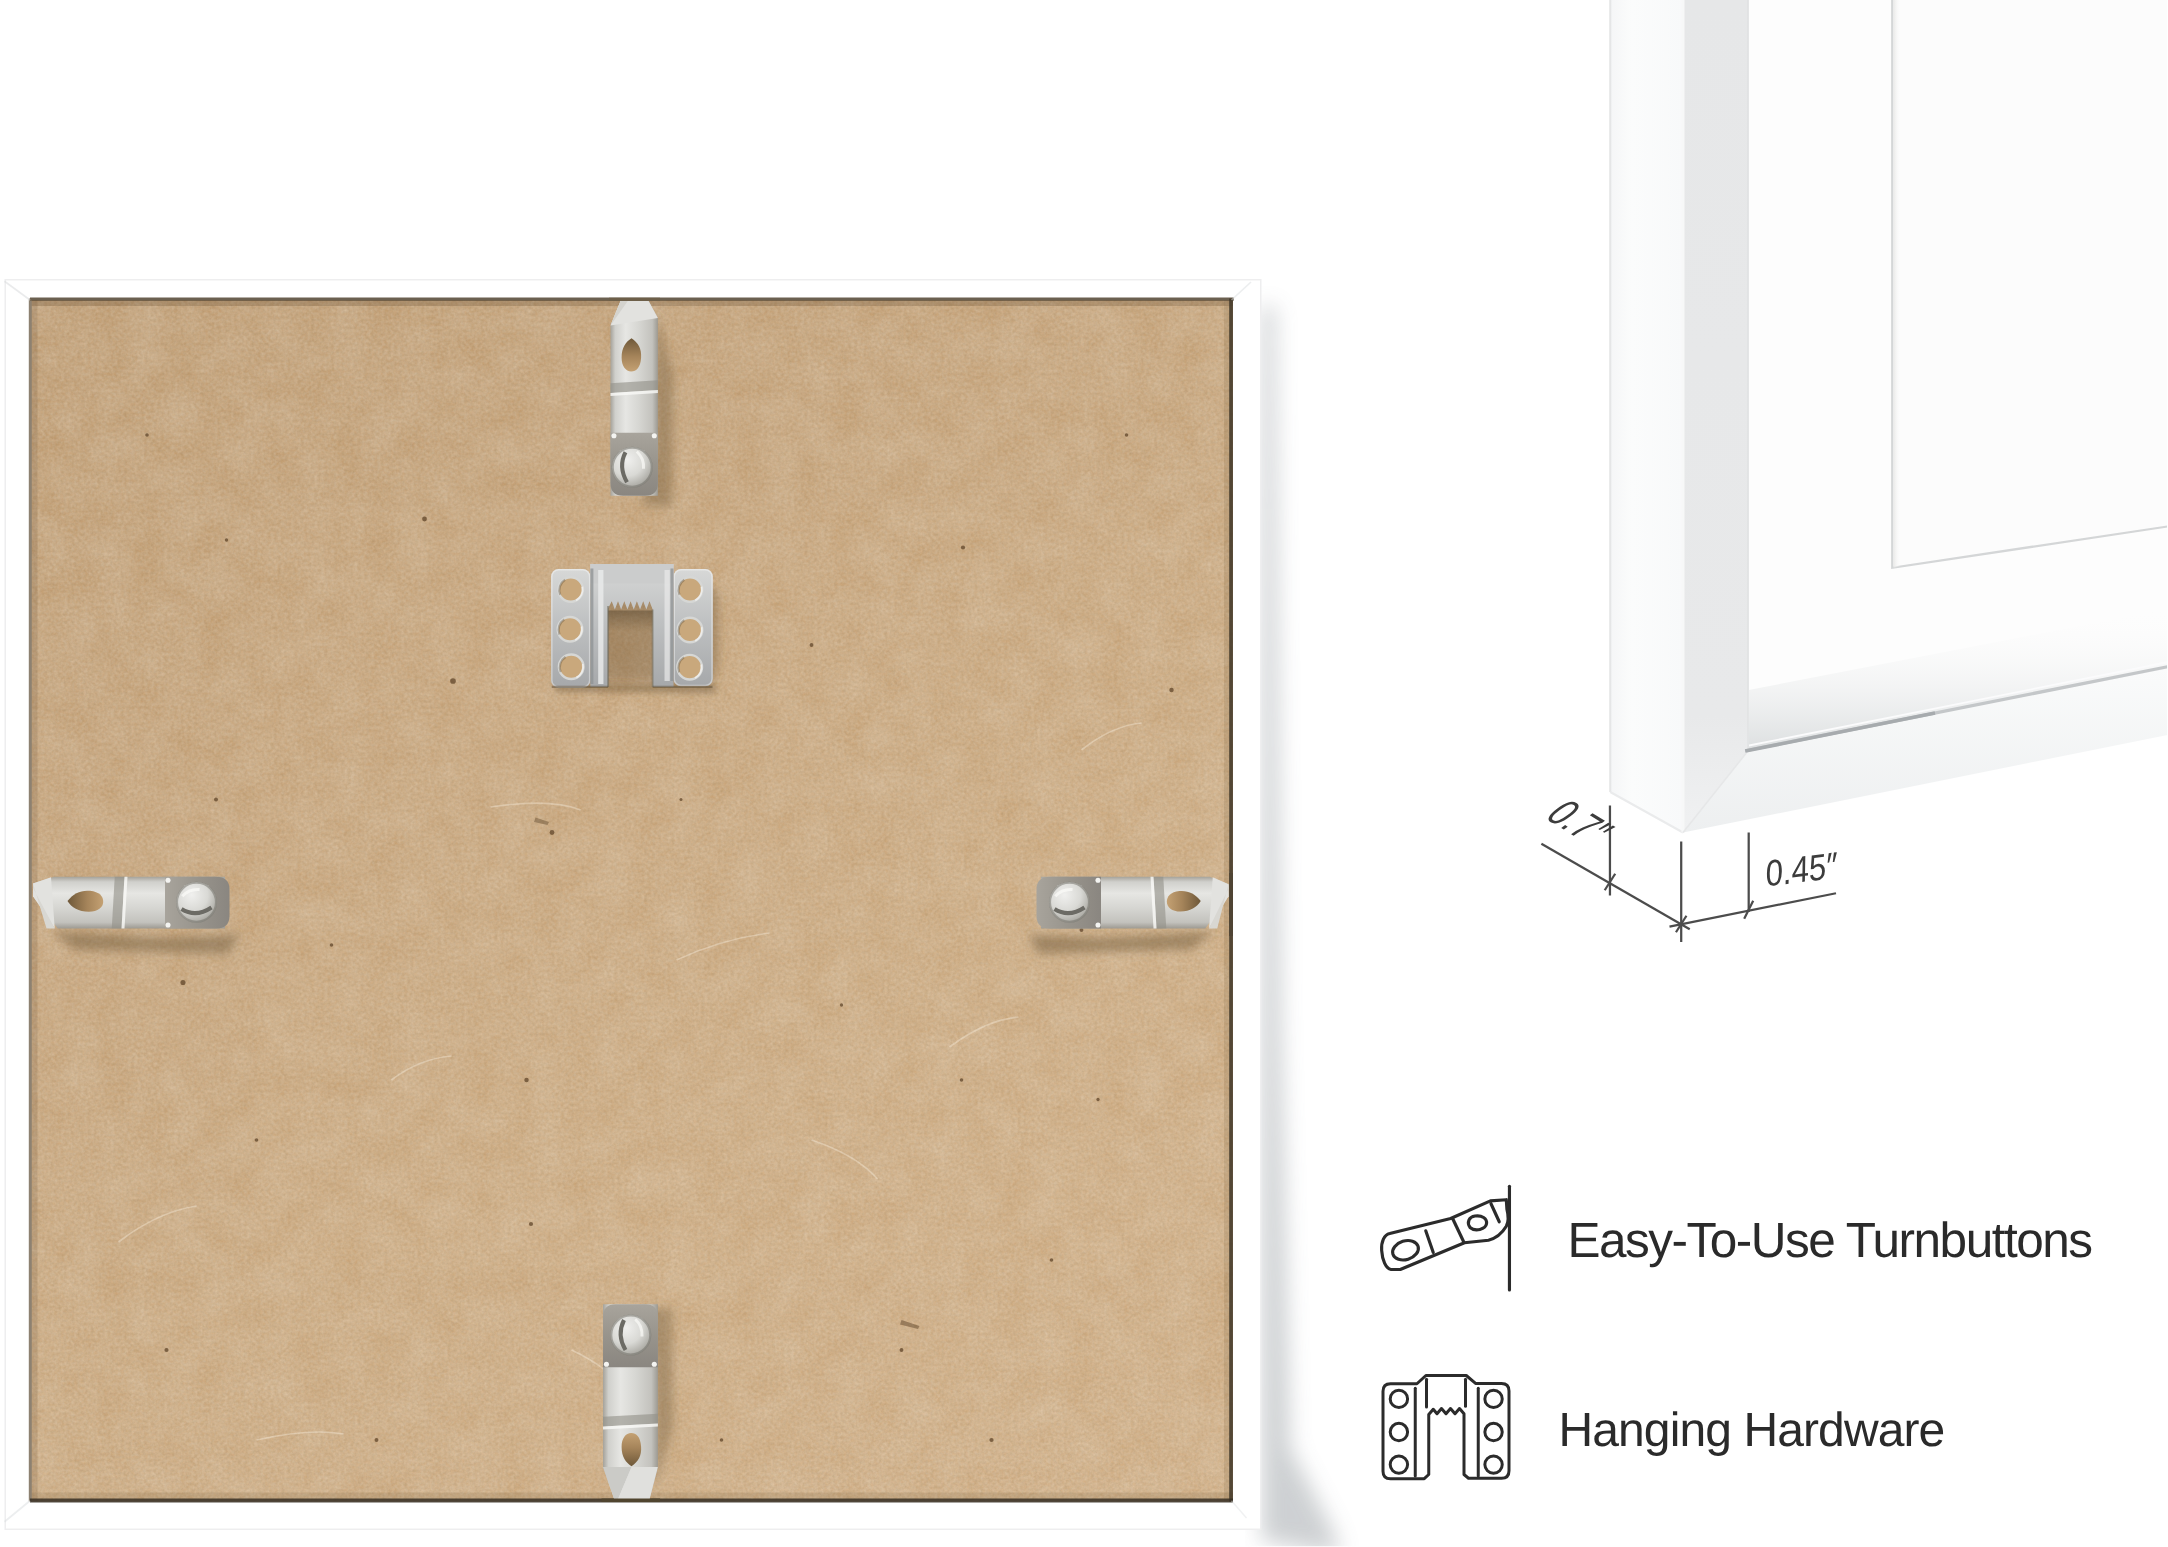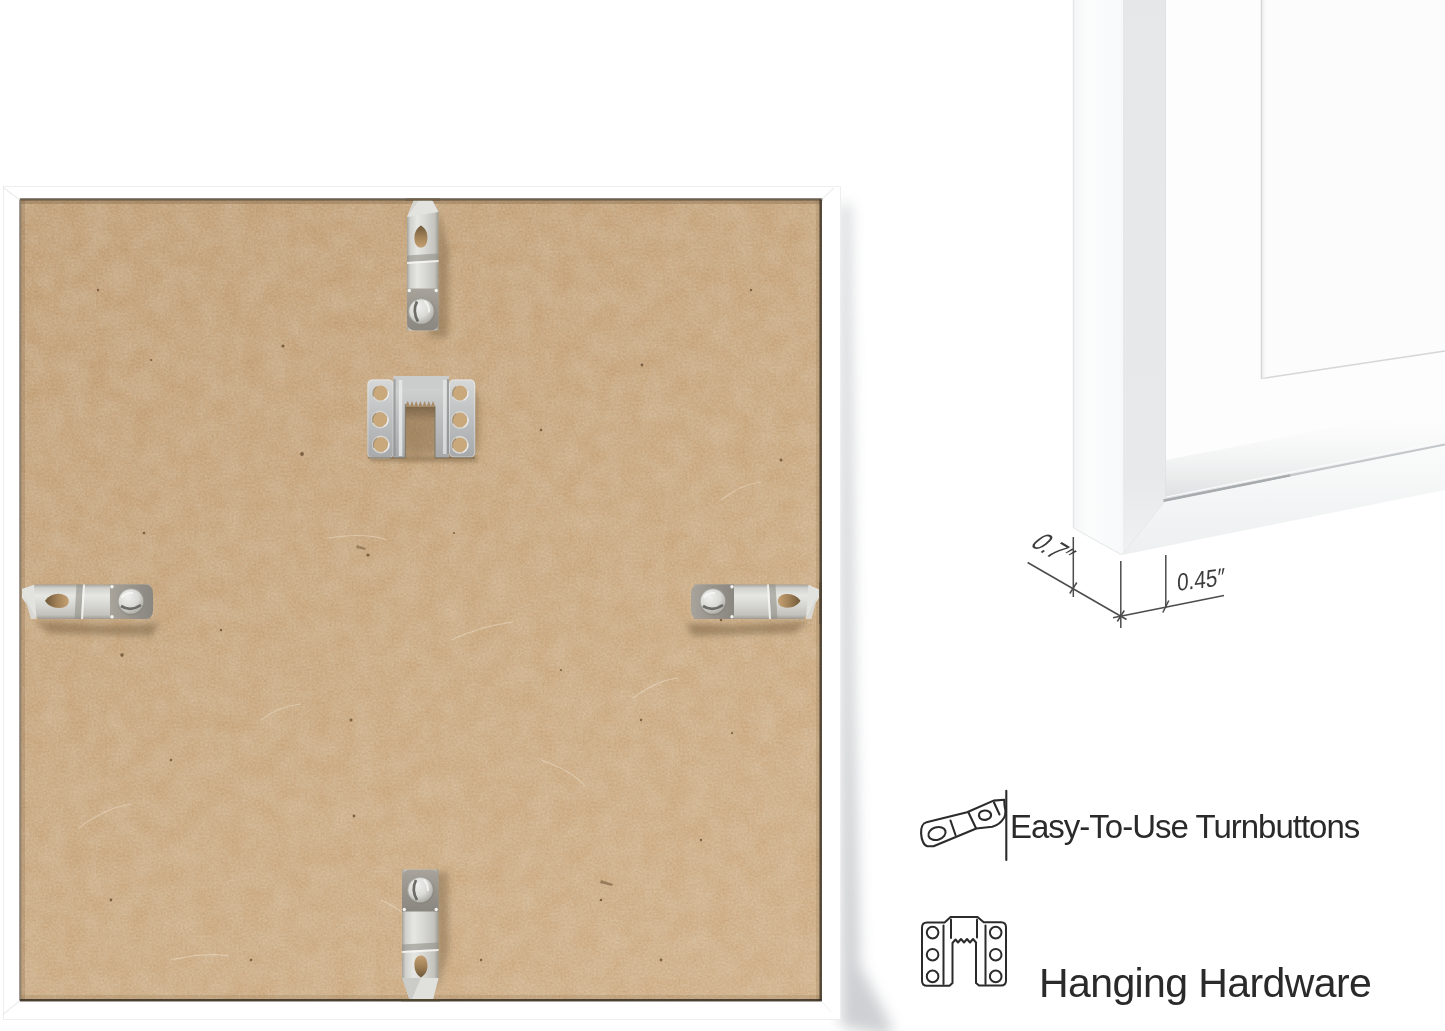--- a/index.html
+++ b/index.html
@@ -387,21 +387,21 @@
                L 993.6 800.6
                L 967.1 812.3 Z"></path>
       <ellipse cx="937" cy="833.5" rx="8.8" ry="6.2" transform="rotate(-17 937 833.5)"></ellipse>
       <path d="M950.5 820.5 L955.5 835"></path>
       <path d="M968.5 812.5 L976 828.3"></path>
       <path d="M980 818.3 C 977.7 814.8 979.3 811.3 983.3 810.7 C 987.8 810 991.6 812.3 991 815.9 C 990.4 819.5 983.6 821.4 980 818.3 Z"></path>
       <path d="M994 802.5 L999.5 814.5"></path>
     </g>
   </svg>
 
-  <div class="abs" style="left:1010px;top:808px;font-size:33px;color:#2a2a2a;letter-spacing:-1px;">Easy-To-Use Turnbuttons</div>
+  <div class="abs" style="left:1045px;top:808px;font-size:33px;color:#2a2a2a;letter-spacing:-1px;">Easy-To-Use Turnbuttons</div>
 
   <svg class="abs" width="120" height="100" style="left:910px;top:905px" viewBox="910 905 120 100">
     <g stroke="#2b2b2b" stroke-width="2" fill="none" stroke-linejoin="round" stroke-linecap="round">
       <path d="M944.6 922.5 L950.6 917 L977.5 917 L983.7 922.3 L1001 922.3 Q1006 922.3 1006 927.3
                L1006 980.5 Q1006 985.5 1001 985.5 L979 985.5 L976 983 L976 942.5
                L973 939 L970 942.5 L967 939 L964 942.5 L961 939 L958 942.5 L955.5 939.5
                L952.5 943 L952.5 983 L949.5 985.8 L927 985.8 Q922 985.8 922 980.8
                L922 927.5 Q922 922.5 927 922.5 Z"></path>
       <path d="M943.5 925.5 L943.5 984"></path>
       <path d="M985.5 925.5 L985.5 984"></path>
@@ -409,15 +409,15 @@
       <path d="M977 919.5 L977 937.5"></path>
       <circle cx="932.6" cy="932.6" r="5.8"></circle>
       <circle cx="932.6" cy="954.7" r="5.8"></circle>
       <circle cx="932.6" cy="976.4" r="5.8"></circle>
       <circle cx="995.7" cy="932.6" r="5.8"></circle>
       <circle cx="995.7" cy="954.7" r="5.8"></circle>
       <circle cx="995.7" cy="976.4" r="5.8"></circle>
     </g>
   </svg>
 
-  <div class="abs" style="left:1039px;top:960px;font-size:41px;color:#2a2a2a;letter-spacing:-0.6px;">Hanging Hardware</div>
+  <div class="abs" style="left:1039px;top:935px;font-size:32px;color:#2a2a2a;letter-spacing:-0.6px;">Hanging Hardware</div>
 
 </div>
 
 </body></html>

